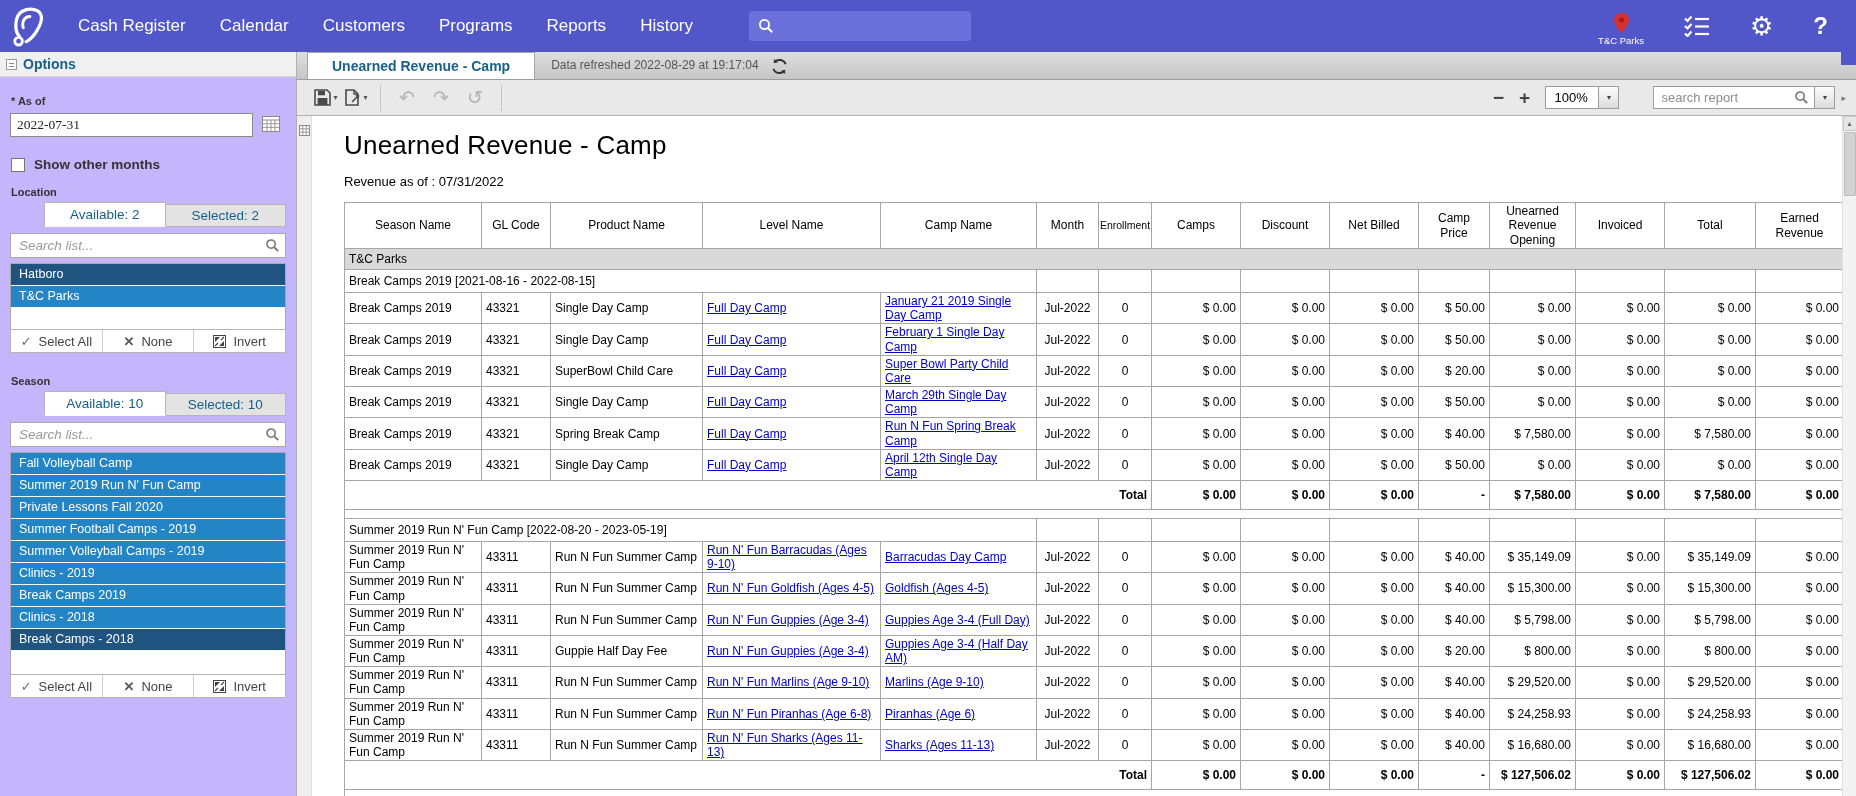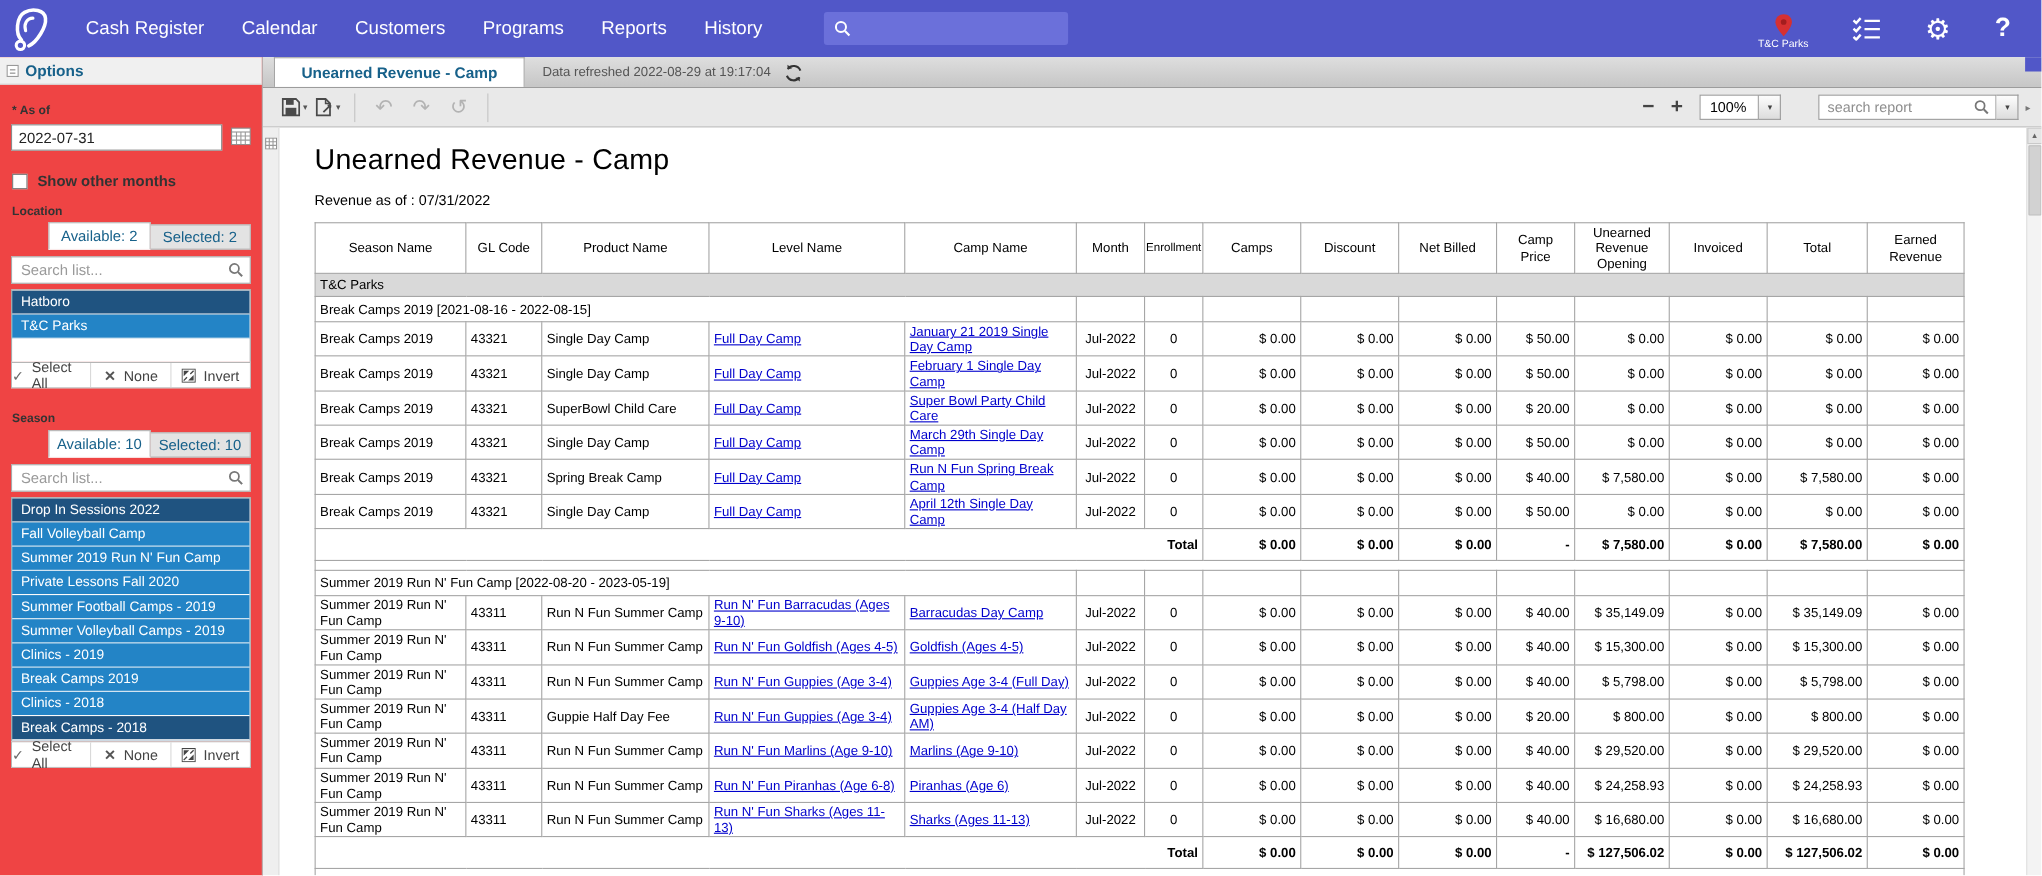--- a/index.html
+++ b/index.html
@@ -17,43 +17,43 @@
     display:flex; align-items:center; padding:0 9px; }
   .nav-right { margin-left:auto; display:flex; align-items:center; gap:40px; margin-right:28px; }
   .pin-badge { display:flex; flex-direction:column; align-items:center; line-height:1; margin-top:6px; }
   .pin-badge .pin-label { font-size:9.5px; margin-top:2px; }
   .glyph-btn { font-size:23px; line-height:1; }
   .gear-glyph { font-size:26px; }
   .help-glyph { font-weight:bold; font-size:24px; }
   
   .content { display:flex; height:744px; }
   
-  .options-panel { width:239px; flex:none; background:#ef4444; border-right:1px solid #b0b0b0; }
+  .options-panel { width:297px; flex:none; background:#c4b5fd; border-right:1px solid #b0b0b0; }
   .panel-header { height:25px; background:#f0f0f0; border-bottom:1px solid #d5d5d5; color:#17618a;
     font-weight:bold; font-size:14px; display:flex; align-items:center; gap:6px; padding-left:6px; }
   .collapse-box { width:11px; height:11px; border:1px solid #9a9a9a; background:#fff; position:relative; }
   .collapse-box:before { content:""; position:absolute; left:2px; right:2px; top:3px; border-top:1px solid #888; }
   .collapse-box:after  { content:""; position:absolute; left:2px; right:2px; top:6px; border-top:1px solid #888; }
   .panel-body { padding:4px 10px 0 10px; }
   .field-label { display:block; font-weight:bold; font-size:11px; color:#333; margin:14px 0 6px 1px; }
   .date-row { display:flex; align-items:center; gap:8px; }
   .date-row input { width:243px; height:24px; border:1px solid #8a8a8a; font-size:13.5px; padding:0 6px;
-    font-family:Liberation Sans, sans-serif; color:#222; background:#fff; }
+    font-family:Liberation Serif, serif; color:#222; background:#fff; }
   .cal-btn { width:20px; height:20px; border:none; background:transparent; padding:0; }
   .checkbox-row { display:flex; align-items:center; gap:9px; margin:20px 0 4px 1px; font-weight:bold; font-size:13.5px; color:#333; }
   .checkbox { width:14px; height:14px; border:1px solid #777; background:#fff; flex:none; }
   .filter { margin-top:6px; }
   .filter-tabs { display:flex; margin-top:4px;padding-left:34px; }
   .ftab { flex:1; height:25px; line-height:24px; text-align:center; font-size:13.5px; color:#17618a;
     background:#e3e3e3; border:1px solid #b5b5b5; }
   .ftab.active { background:#fff; border-bottom-color:#fafafa; }
   .ftab.inactive { margin-top:2px; height:23px; line-height:22px; border-left:none; }
   .search-box { position:relative; margin-top:6px; }
   .search-box input { width:100%; height:25px; border:1px solid #a8a8a8; padding:0 26px 0 8px; font-size:13.5px;
-    font-family:"Liberation Sans",sans-serif; background:#fff; }
+    font-family:"Liberation Sans",sans-serif; background:#fff;font-style:italic; }
   .search-box input::placeholder { color:#9a9a9a; }
   .search-box .mag { position:absolute; right:6px; top:5px; }
   .list-box { border:1px solid #a8a8a8; border-bottom:none; background:#fff; margin-top:5px; overflow:hidden; }
   .list-loc { height:66px; }
   .list-season { height:222px; }
   .list-item { height:22px; line-height:21px; color:#fff; font-size:12.5px; padding-left:8px;
     border-bottom:1px solid #fbfbfb; white-space:nowrap; }
   .hl-dark { background:#1f5380; }
   .hl-bright { background:#2384c6; }
   .btn-row { display:flex; border:1px solid #b5b5b5; background:#fff; height:24px; }
@@ -238,21 +238,20 @@
           <div class="ftab inactive">Selected: 10</div>
         </div>
         <div class="search-box">
           <input type="text" placeholder="Search list..." style="">
           <svg class="mag" width="15" height="15" viewBox="0 0 16 16">
             <circle cx="6.5" cy="6.5" r="4.4" fill="none" stroke="#777" stroke-width="1.7"></circle>
             <line x1="10" y1="10" x2="14" y2="14" stroke="#777" stroke-width="2"></line>
           </svg>
         </div>
         <div class="list-box list-season" id="season-list">
-            <div class="list-item hl-dark">Drop In Sessions 2022</div>
             <div class="list-item hl-bright">Fall Volleyball Camp</div>
             <div class="list-item hl-bright">Summer 2019 Run N' Fun Camp</div>
             <div class="list-item hl-bright">Private Lessons Fall 2020</div>
             <div class="list-item hl-bright">Summer Football Camps - 2019</div>
             <div class="list-item hl-bright">Summer Volleyball Camps - 2019</div>
             <div class="list-item hl-bright">Clinics - 2019</div>
             <div class="list-item hl-bright">Break Camps 2019</div>
             <div class="list-item hl-bright">Clinics - 2018</div>
             <div class="list-item hl-dark">Break Camps - 2018</div>
           </div>

